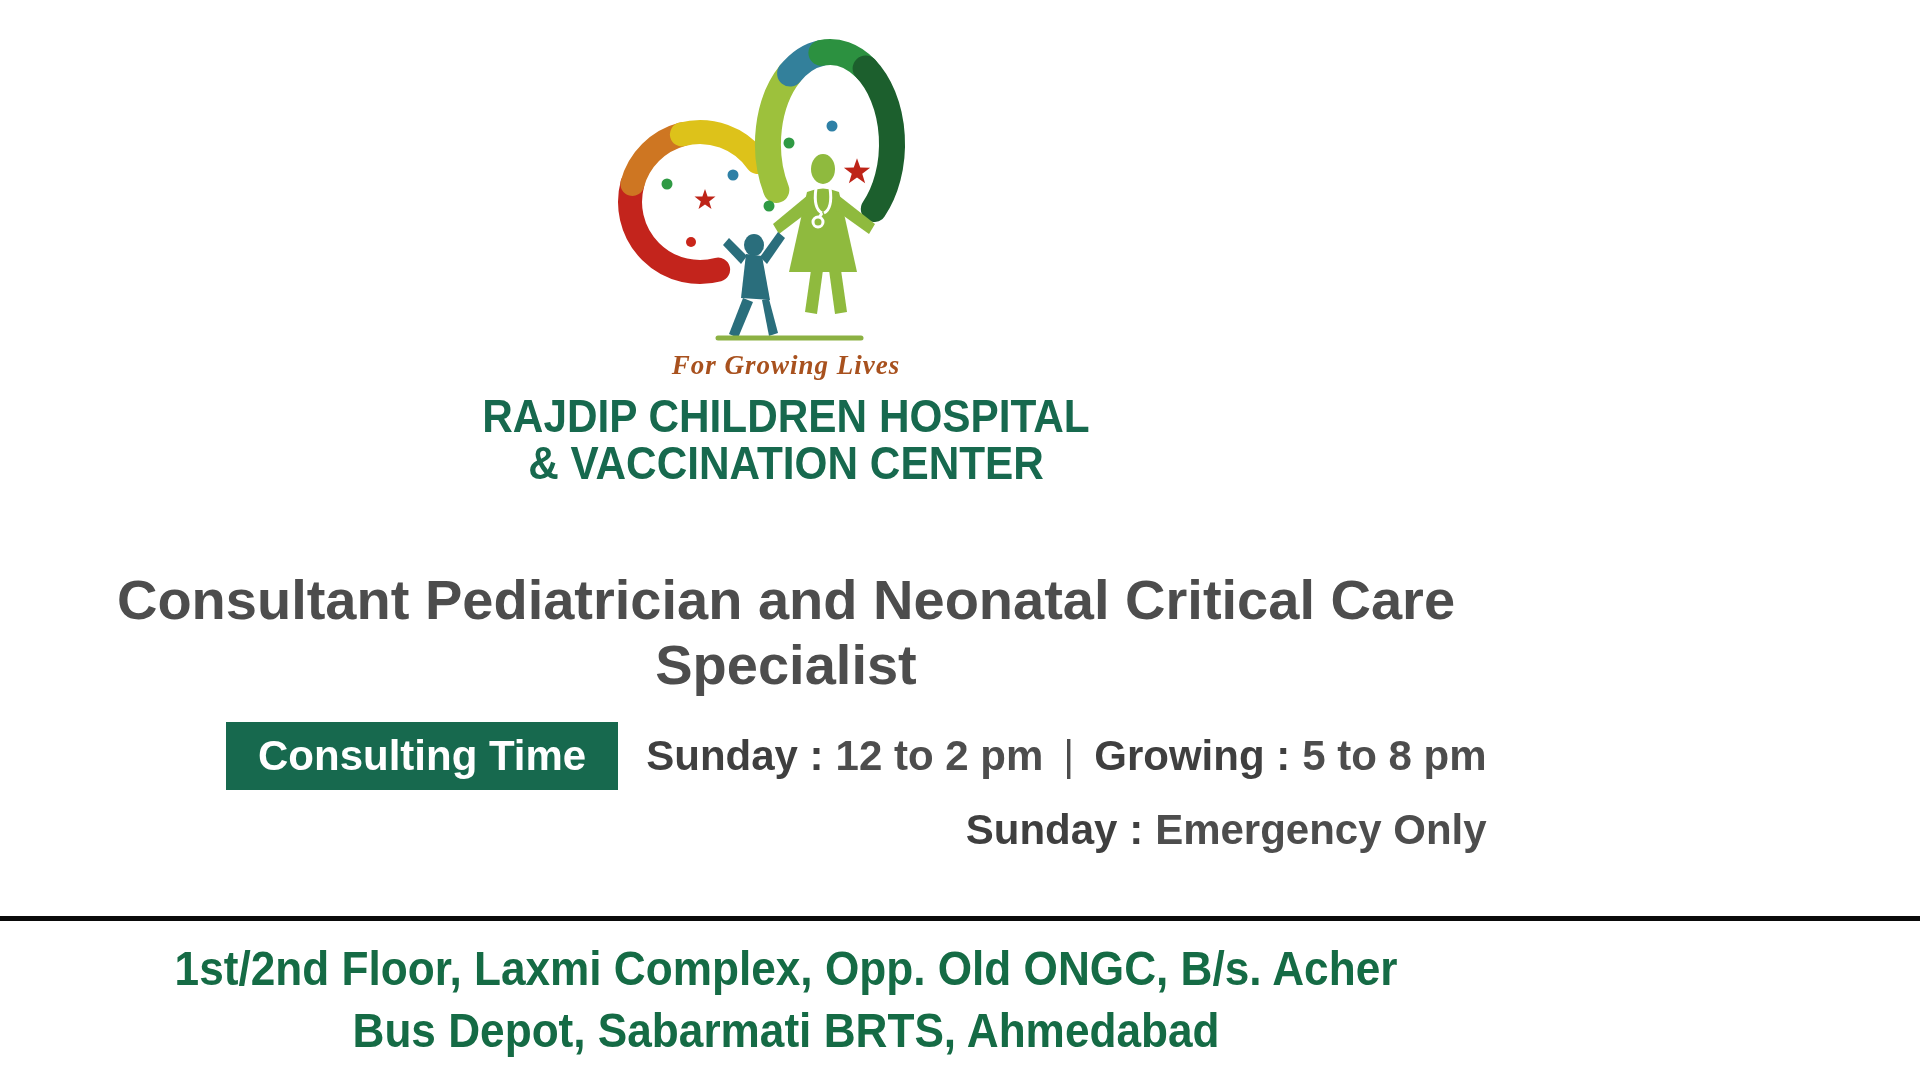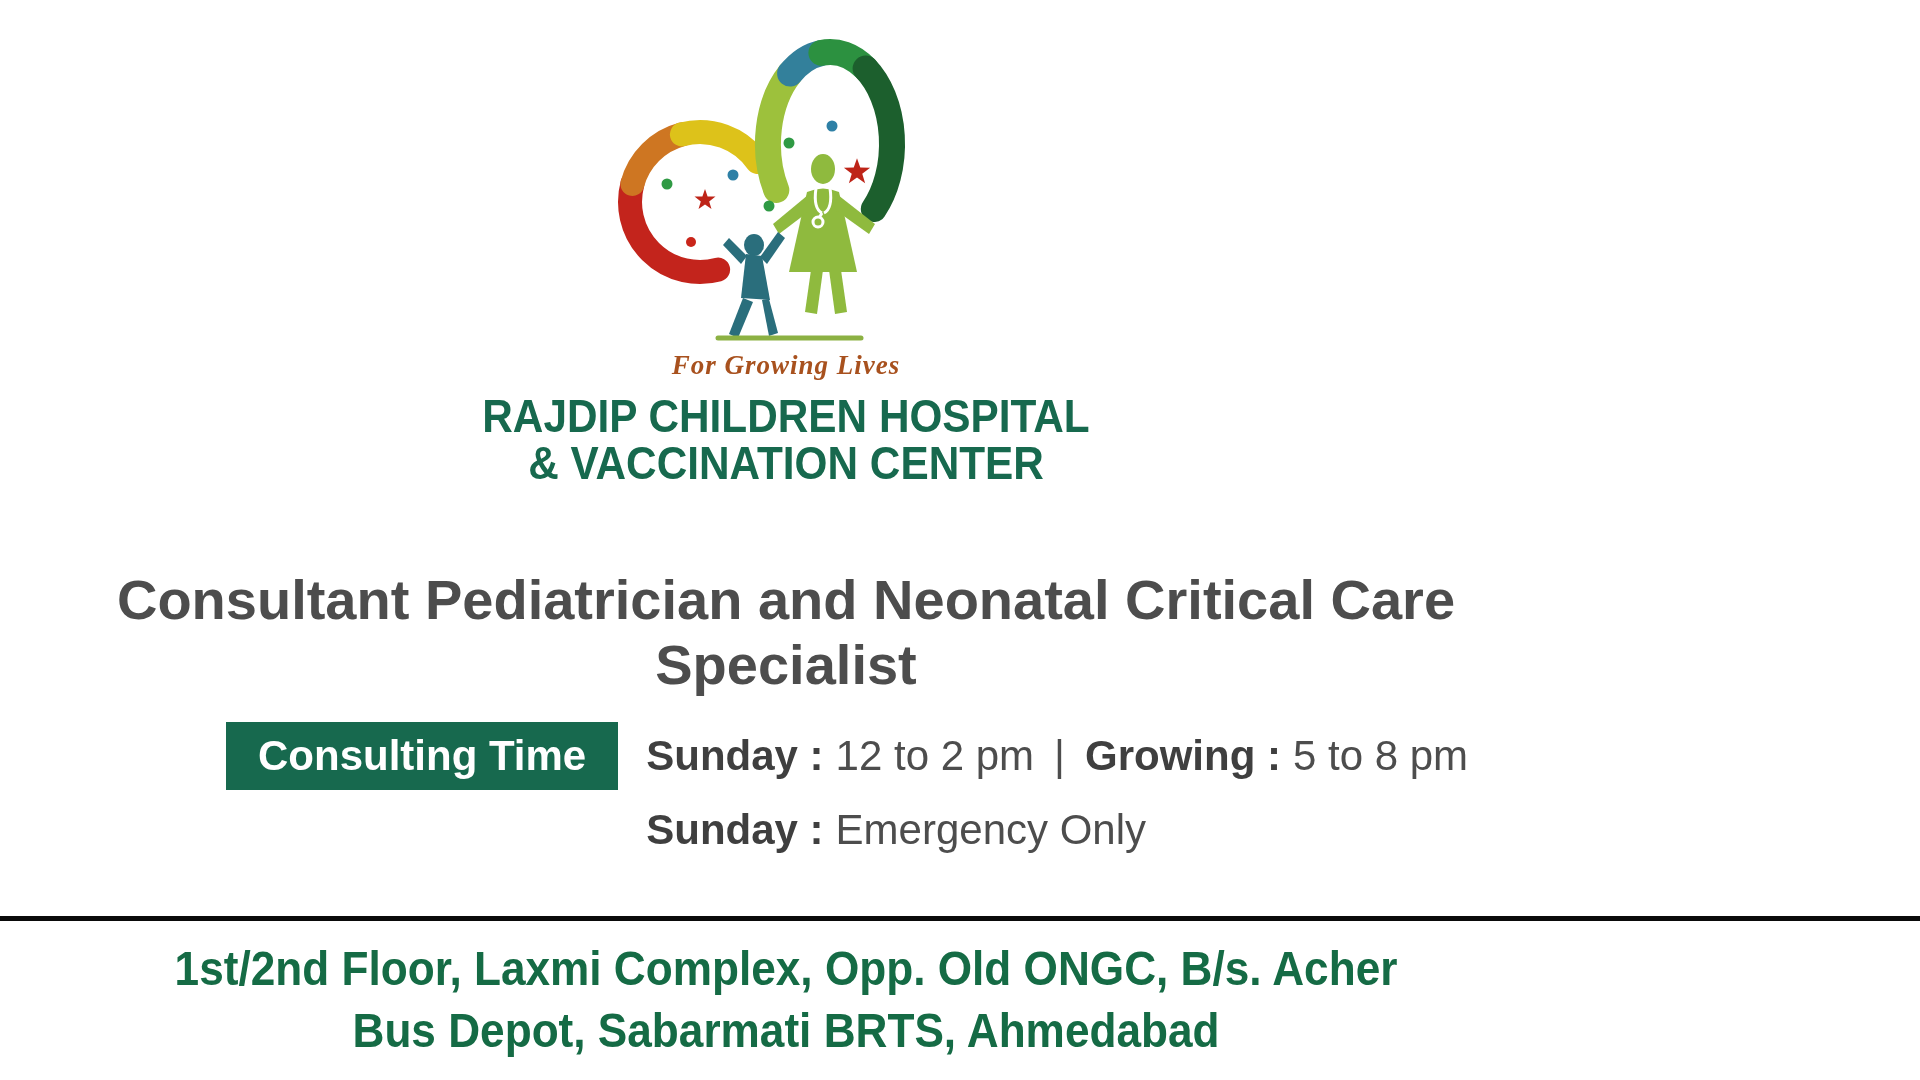--- a/index.html
+++ b/index.html
@@ -54,23 +54,23 @@
   .consulting-badge {
     display: flex; align-items: center; justify-content: center;
     height: 68px; padding: 0 32px;
     background: var(--badge-green);
     color: #FFFFFF;
     font-size: 42px; font-weight: bold;
     white-space: nowrap;
   }
   .times { margin-left: 28px; color: var(--text-gray); font-size: 42px; white-space: nowrap; }
   .times-line1 { line-height: 68px; height: 68px; }
-  .times-line2 { margin-top: 14px; line-height: 52px; }
+  .times-line2 { margin-top: 14px; line-height: 52px; text-align: right; }
   .t-label { font-weight: bold; color: var(--label-gray); }
-  .t-value { margin-left: 12px; color: var(--text-gray); }
+  .t-value { margin-left: 12px; color: var(--text-gray); font-weight: bold; }
   .t-sep { margin: 0 20px; color: var(--text-gray); }
 
   
   .divider { position: absolute; top: 916px; left: 0; width: 1920px; height: 5px; background: var(--divider-black); }
 
   
   .address {
     position: absolute; top: 938px; left: 0; right: 0;
     text-align: center;
     color: var(--address-green);

